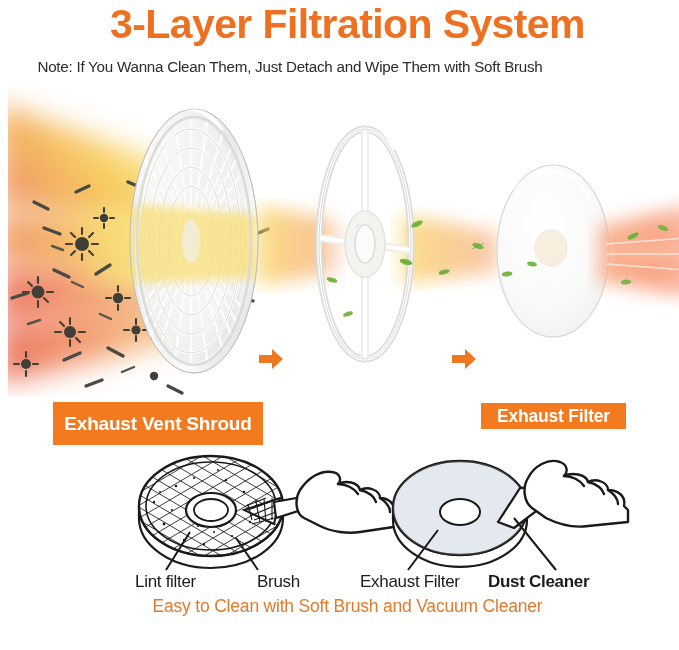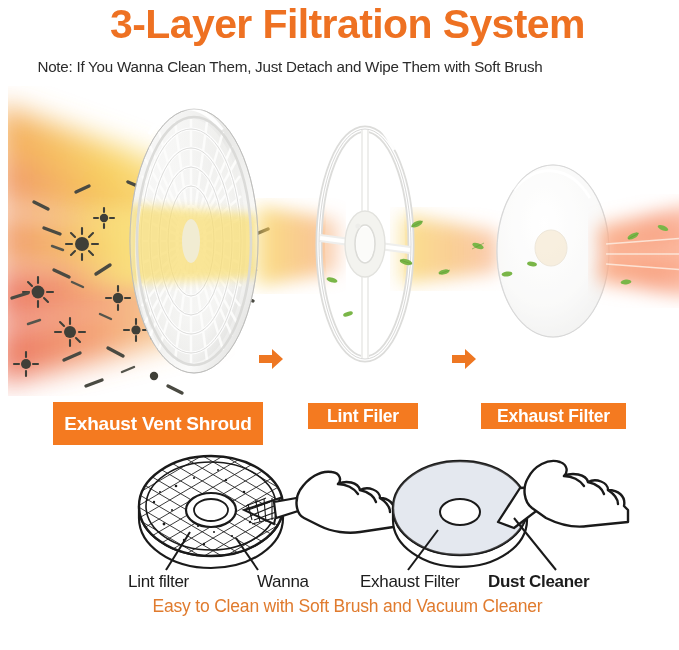--- a/index.html
+++ b/index.html
@@ -27,21 +27,21 @@
          letter-spacing:-.2px;box-sizing:border-box;}
   #badge0{left:45px;top:402px;width:210px;height:43px;font-size:19px;}
   #badge1{left:300px;top:403px;width:110px;height:26px;font-size:17.5px;}
   #badge2{left:473px;top:403px;width:145px;height:26px;font-size:17.5px;}
 
   
   #bottom{position:absolute;left:0;top:440px;width:679px;height:170px;}
   #bottom svg{position:absolute;left:0;top:0;}
   .cap{position:absolute;font-size:17px;color:#1c1c1c;letter-spacing:-.3px;
        white-space:nowrap;}
-  #cap0{left:120px;top:572px;}
+  #cap0{left:127px;top:572px;}
   #cap1{left:249px;top:572px;}
   #cap2{left:352px;top:572px;}
   #cap3{left:480px;top:572px;font-weight:bold;}
   #footer{position:absolute;left:0;top:596px;width:679px;text-align:center;
           font-size:17.5px;color:#e07b2e;letter-spacing:-.2px;white-space:nowrap;}
 </style>
 </head>
 <body>
 
 <div id="page">
@@ -358,21 +358,20 @@
 
     <svg class="arrow" style="left:250px;top:262px;" viewBox="0 0 26 22">
       <path d="M1 7 H14 V1 L25 11 L14 21 V15 H1 Z" fill="#ee7722"></path>
     </svg>
     <svg class="arrow" style="left:443px;top:262px;" viewBox="0 0 26 22">
       <path d="M1 7 H14 V1 L25 11 L14 21 V15 H1 Z" fill="#ee7722"></path>
     </svg>
   </div>
 
   <div class="badge" id="badge0">Exhaust Vent Shroud</div>
-  <div class="badge" id="badge1">Lint Filer</div>
   <div class="badge" id="badge2">Exhaust Filter</div>
 
   <div id="bottom">
     <svg width="679" height="170" viewBox="0 0 679 170">
       <defs>
         <clipPath id="clipMesh">
             <ellipse cx="203" cy="66" rx="72" ry="50"></ellipse>
           </clipPath>
       </defs>
 
@@ -484,19 +483,19 @@
 
         <g stroke="#1a1a1a" stroke-width="2">
           <path d="M430 90 L400 130"></path>
           <path d="M506 78 L548 130"></path>
         </g>
       </g>
     </svg>
   </div>
 
   <div class="cap" id="cap0">Lint filter</div>
-  <div class="cap" id="cap1">Wanna</div>
+  <div class="cap" id="cap1">Brush</div>
   <div class="cap" id="cap2">Exhaust Filter</div>
   <div class="cap" id="cap3">Dust Cleaner</div>
 
   <div id="footer">Easy to Clean with Soft Brush and Vacuum Cleaner</div>
 
 </div>
 
 </body></html>

